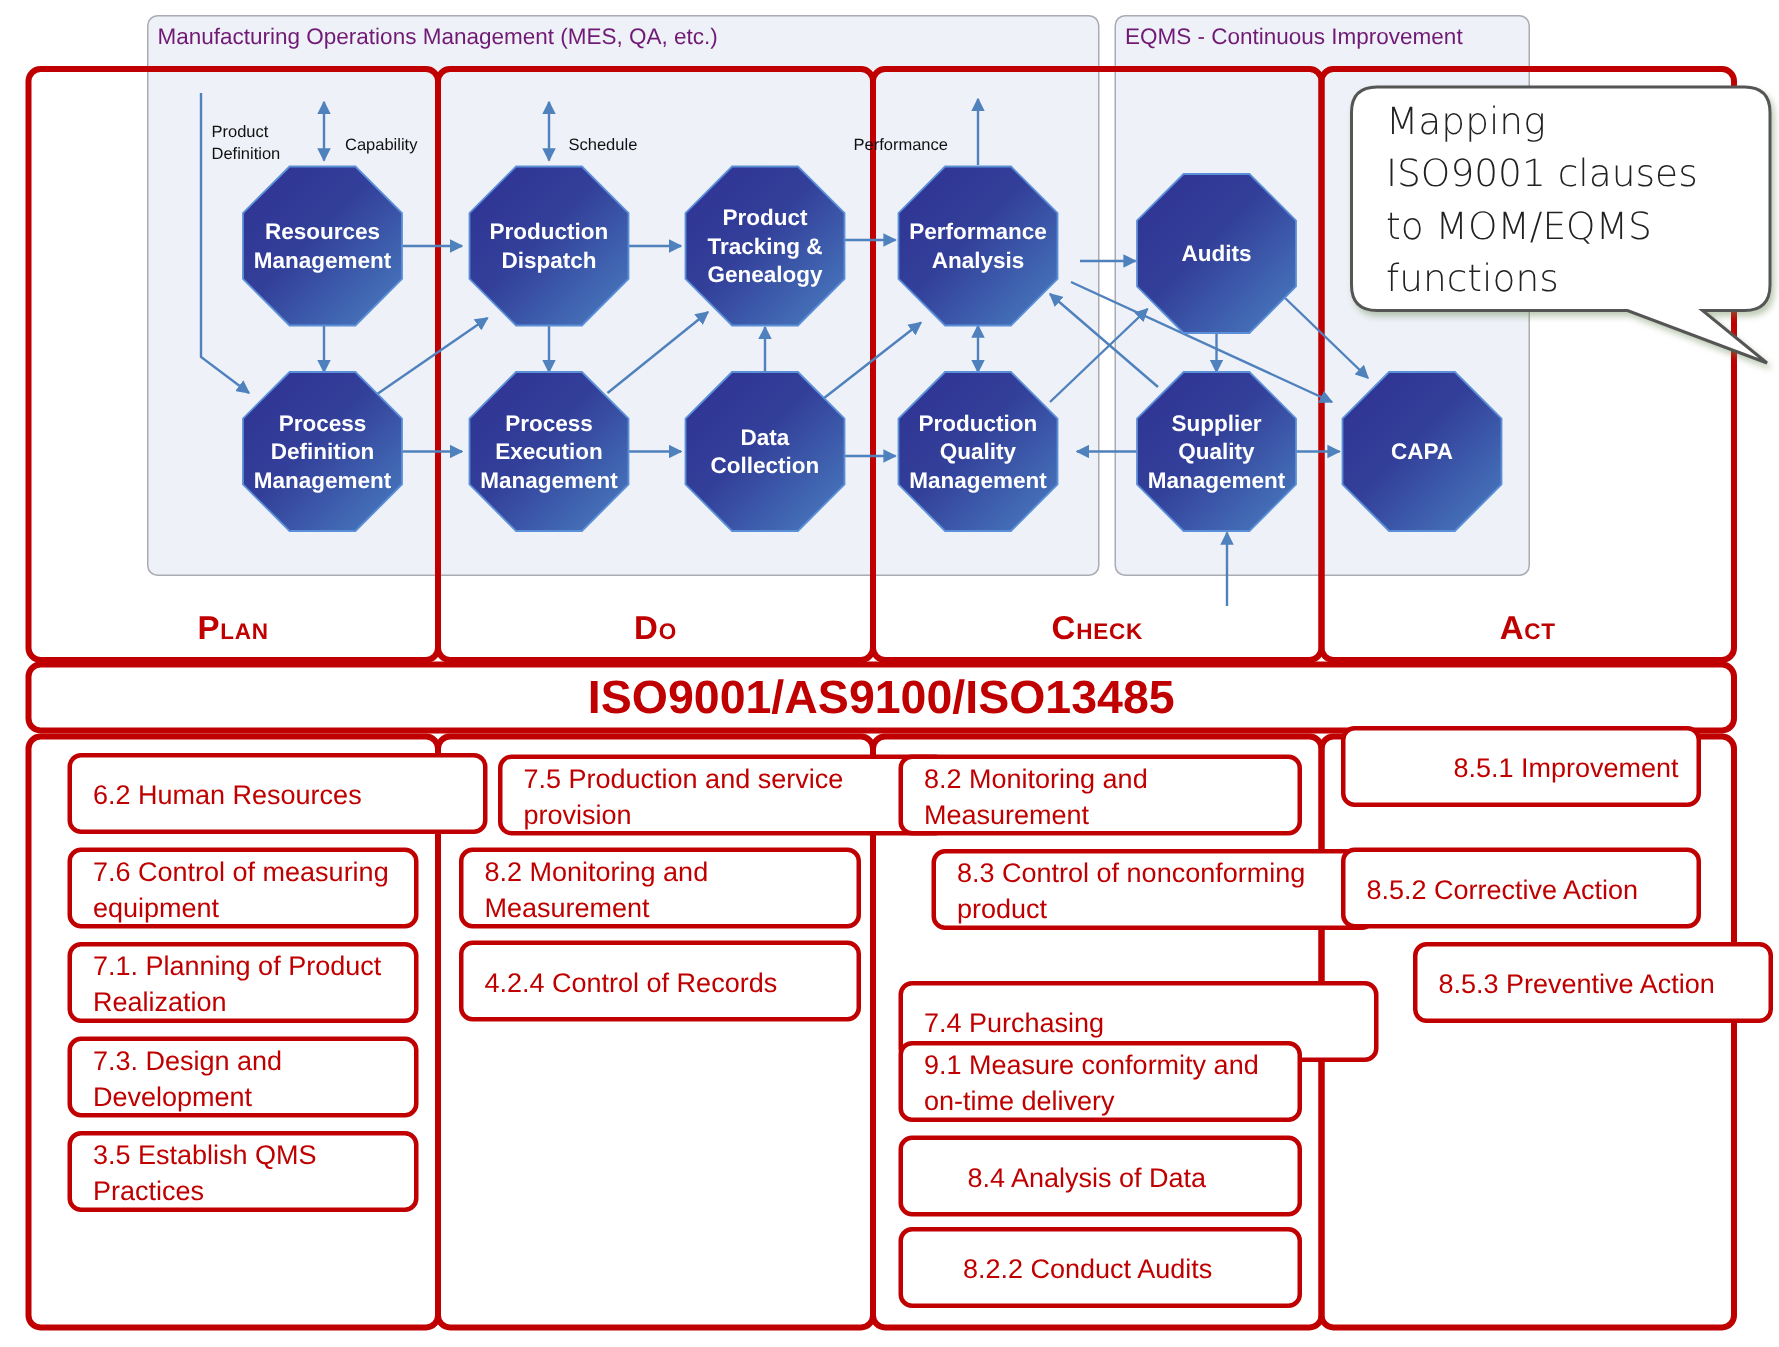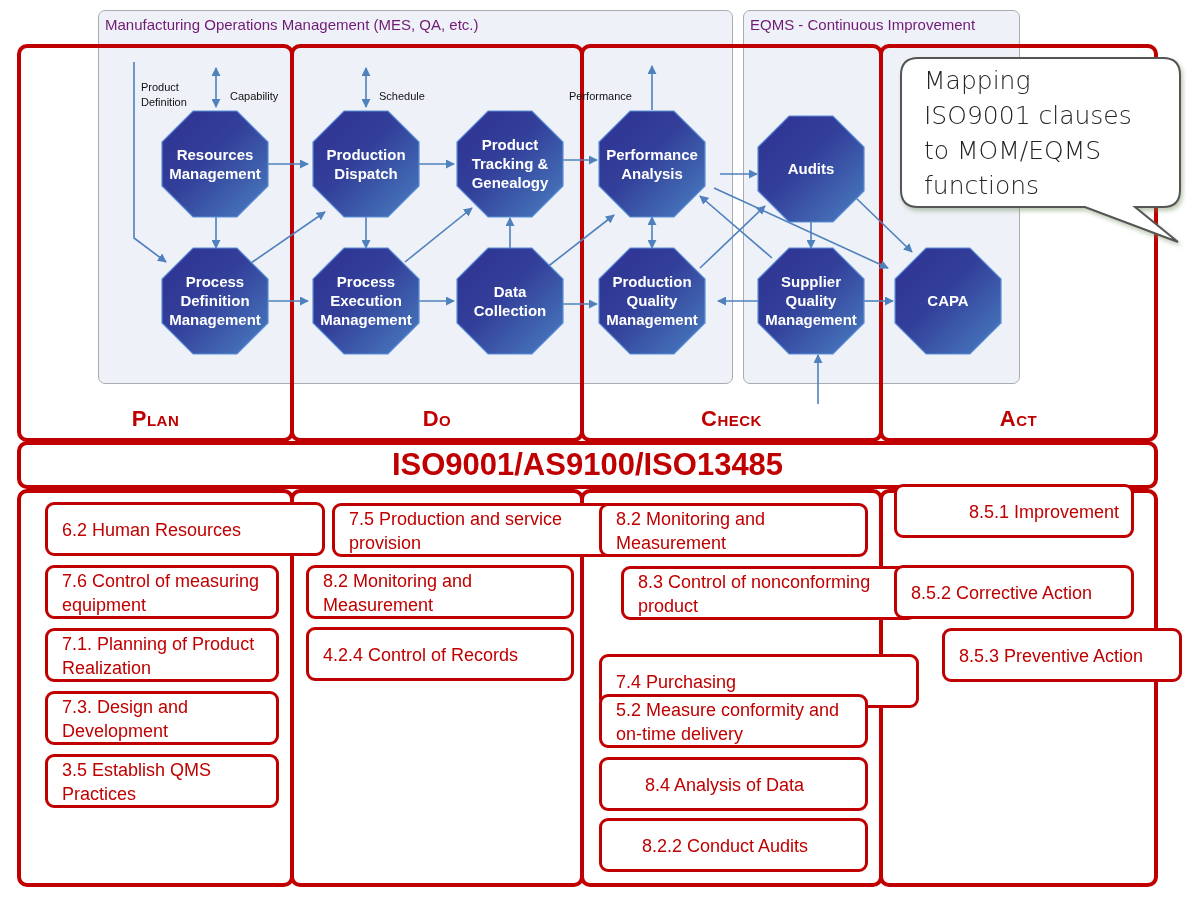--- a/index.html
+++ b/index.html
@@ -192,21 +192,21 @@
     <div class="clause" style="left: 599px; top: 503px; width: 269px; height: 54px;">
       <span>8.2 Monitoring and Measurement</span>
     </div>
     <div class="clause" style="left: 621px; top: 566px; width: 296px; height: 54px;">
       <span>8.3 Control of nonconforming product</span>
     </div>
     <div class="clause" style="left: 599px; top: 630px; width: 320px; height: 54px; margin-top: 24px;">
       <span>7.4 Purchasing</span>
     </div>
     <div class="clause" style="left: 599px; top: 694px; width: 269px; height: 54px;">
-      <span>5.2 Measure conformity and on-time delivery</span>
+      <span>9.1 Measure conformity and on-time delivery</span>
     </div>
     <div class="clause" style="left: 599px; top: 757px; width: 269px; height: 54px; padding-left: 43px;">
       <span>8.4 Analysis of Data</span>
     </div>
     <div class="clause" style="left: 599px; top: 818px; width: 269px; height: 54px; padding-left: 40px;">
       <span>8.2.2 Conduct Audits</span>
     </div>
     <div class="clause" style="left: 894px; top: 484px; width: 240px; height: 54px; justify-content: flex-end;">
       <span>8.5.1 Improvement</span>
     </div>

